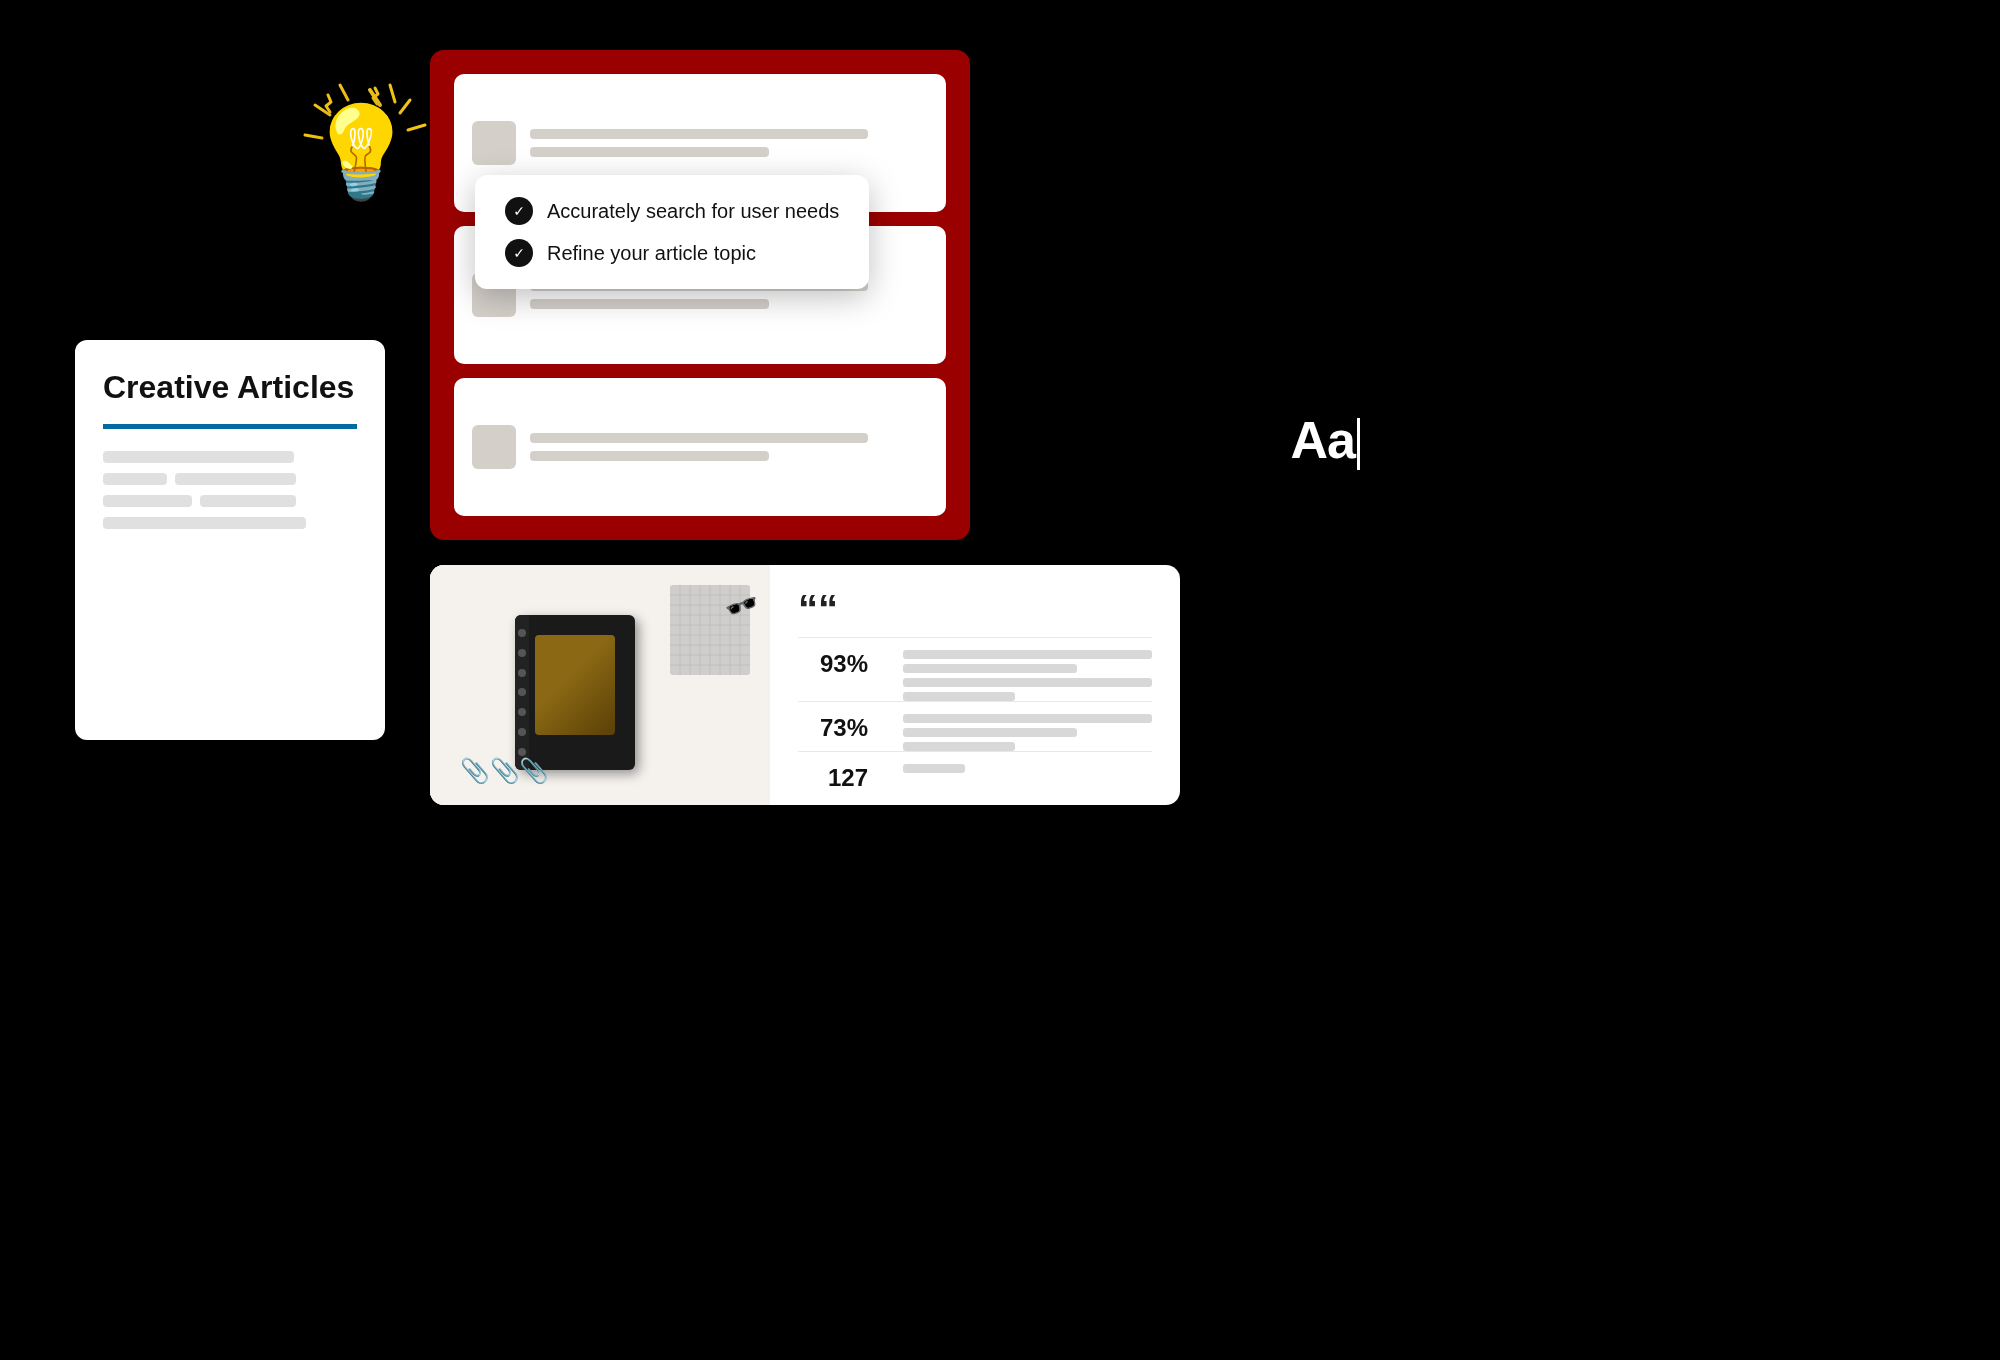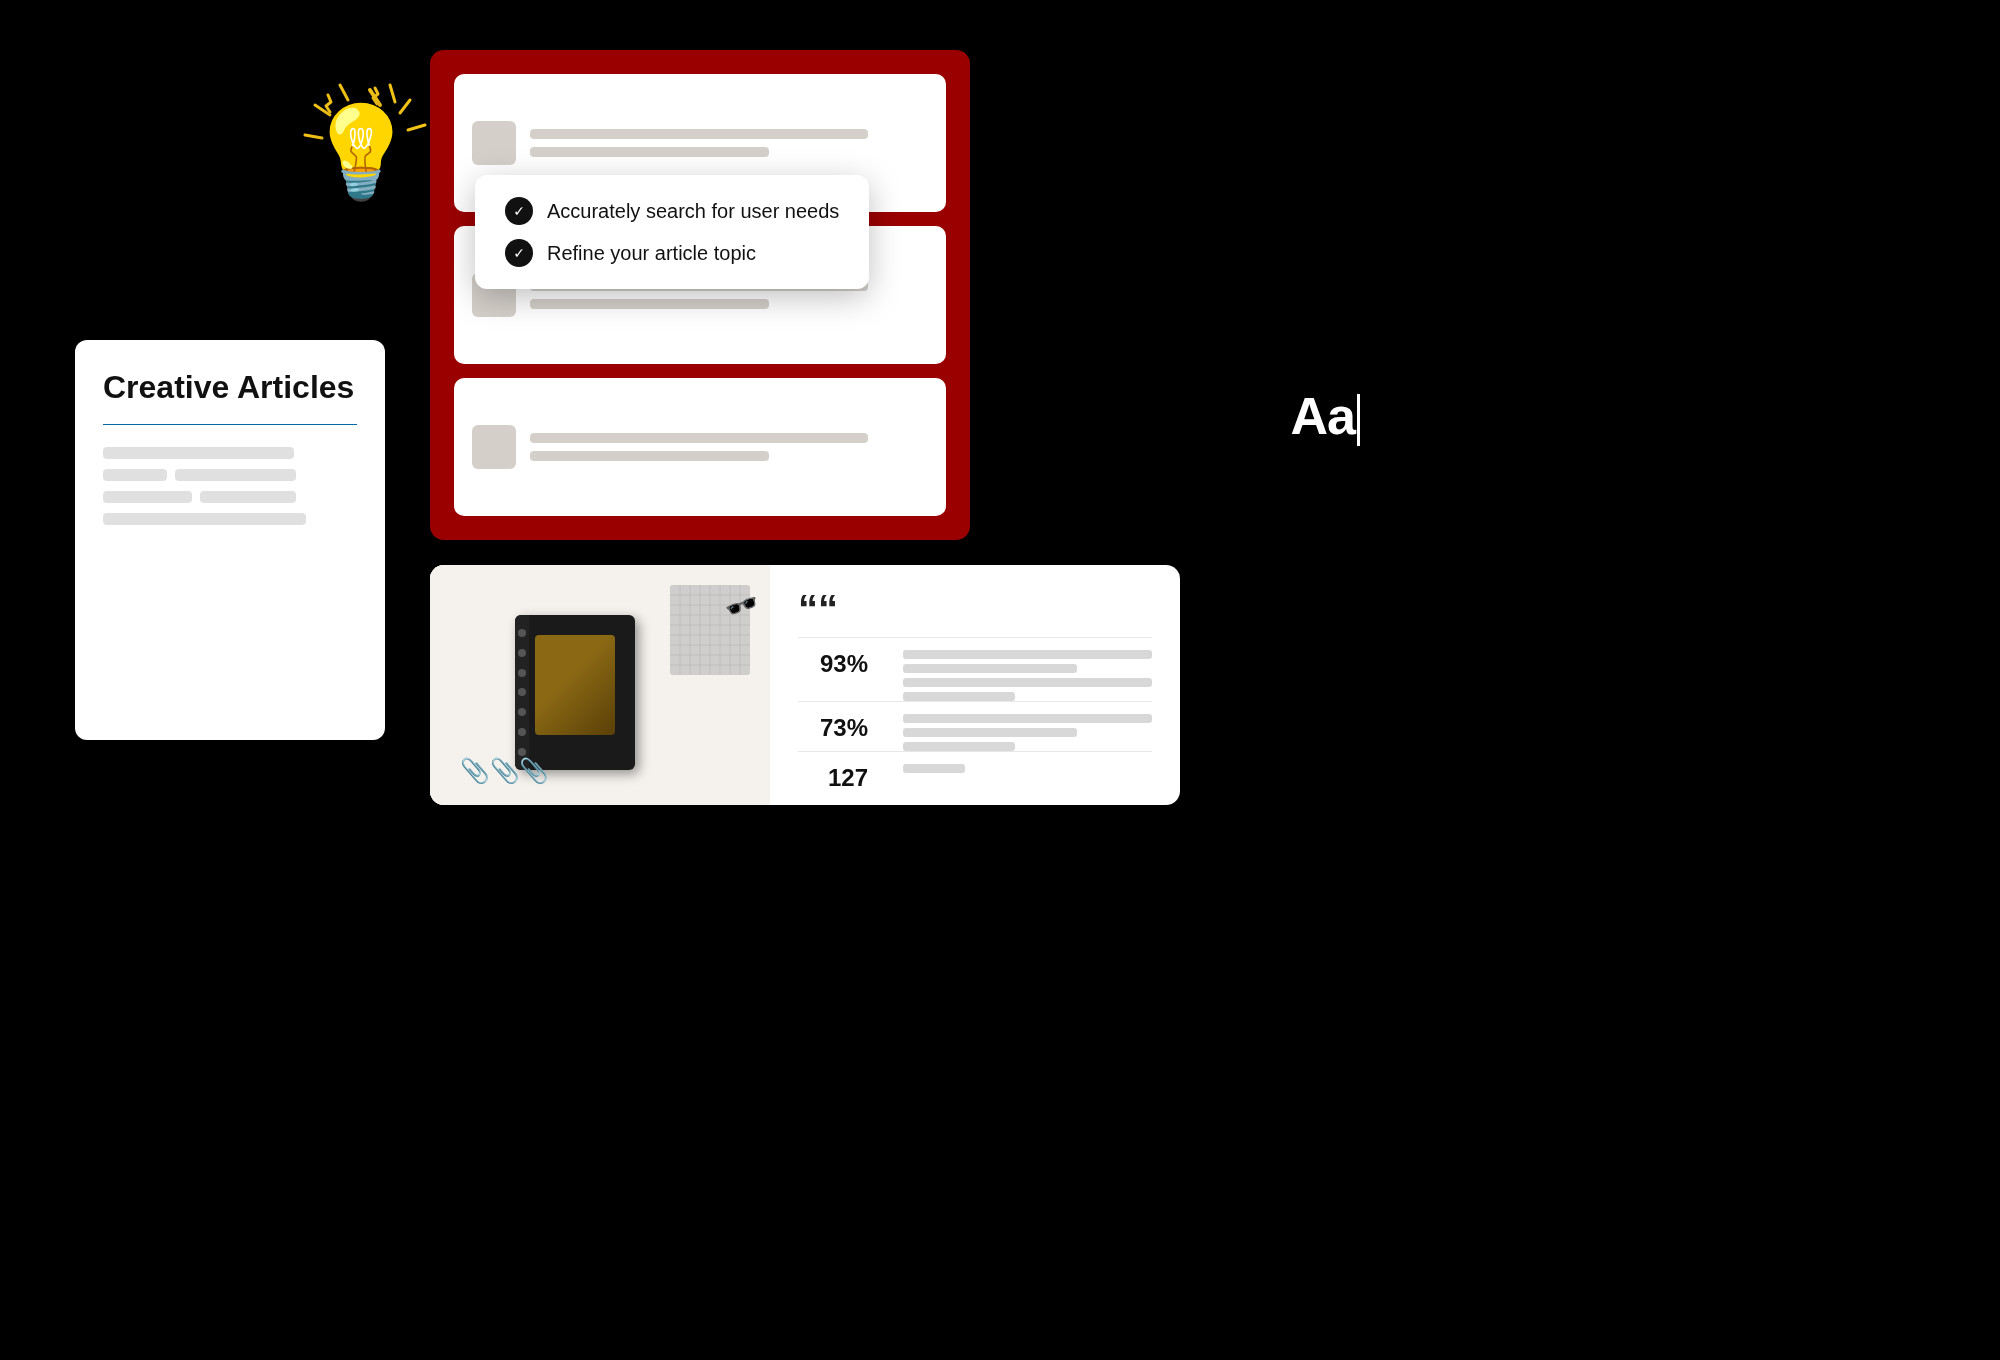--- a/index.html
+++ b/index.html
@@ -26,21 +26,21 @@
       box-shadow: 0 8px 32px rgba(0,0,0,0.4);
     }
 
     .articles-card-title {
       font-size: 32px;
       font-weight: 700;
       color: #111;
       line-height: 1.2;
       margin-bottom: 22px;
       padding-bottom: 18px;
-      border-bottom: 1px solid #0369a1;
+      border-bottom: 5px solid #0369a1;
     }
 
     .skeleton-line {
       background: #e0e0e0;
       border-radius: 4px;
       height: 12px;
       margin-bottom: 10px;
     }
 
     .skeleton-row {
@@ -160,21 +160,21 @@
       top: 80px;
       width: 160px;
       height: 160px;
       z-index: 24;
     }
 
     
     .typography-badge {
       position: absolute;
       right: 640px;
-      top: 386px;
+      top: 410px;
       font-size: 52px;
       font-weight: 700;
       color: #fff;
       letter-spacing: -1px;
     }
 
     .typography-cursor {
       display: inline-block;
       width: 3px;
       height: 52px;

